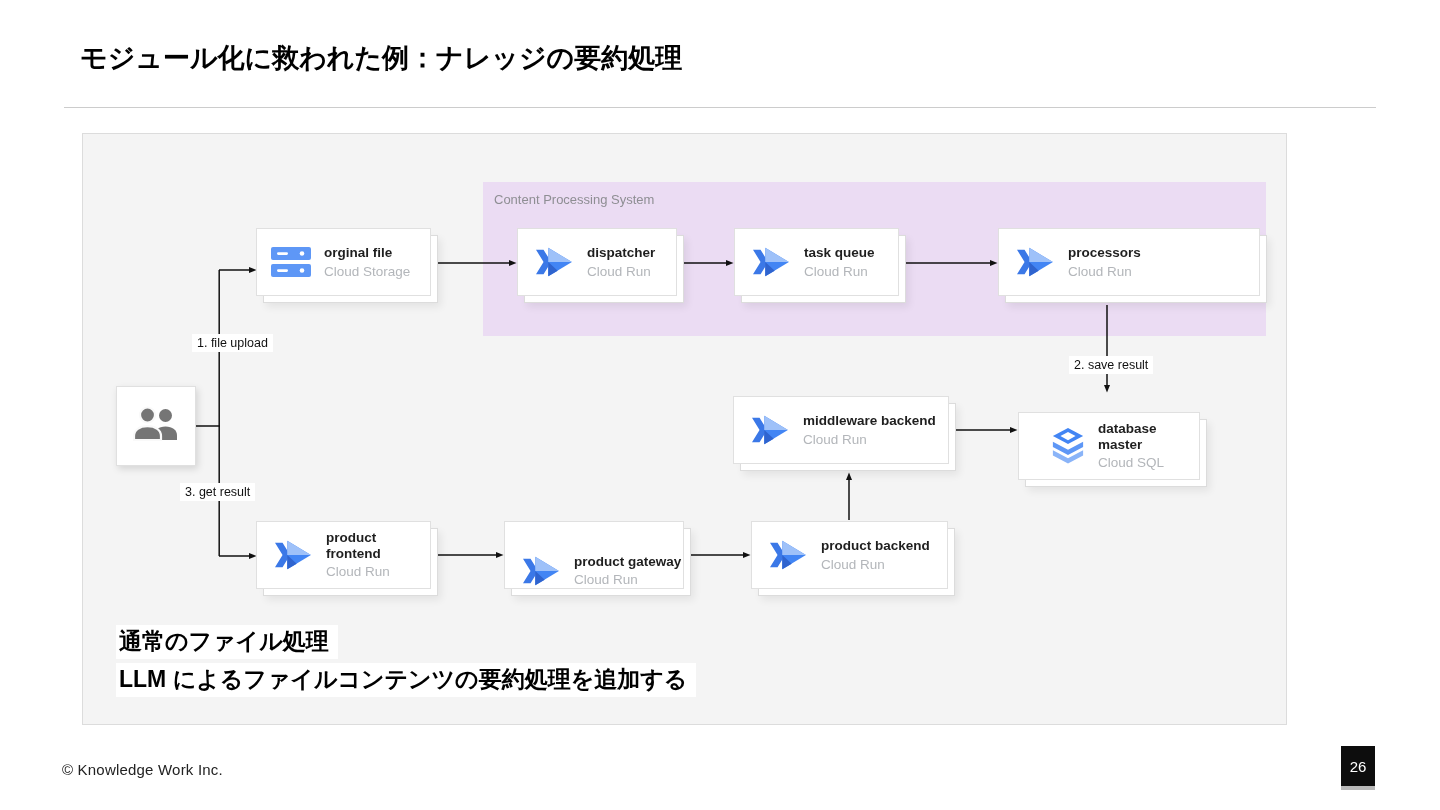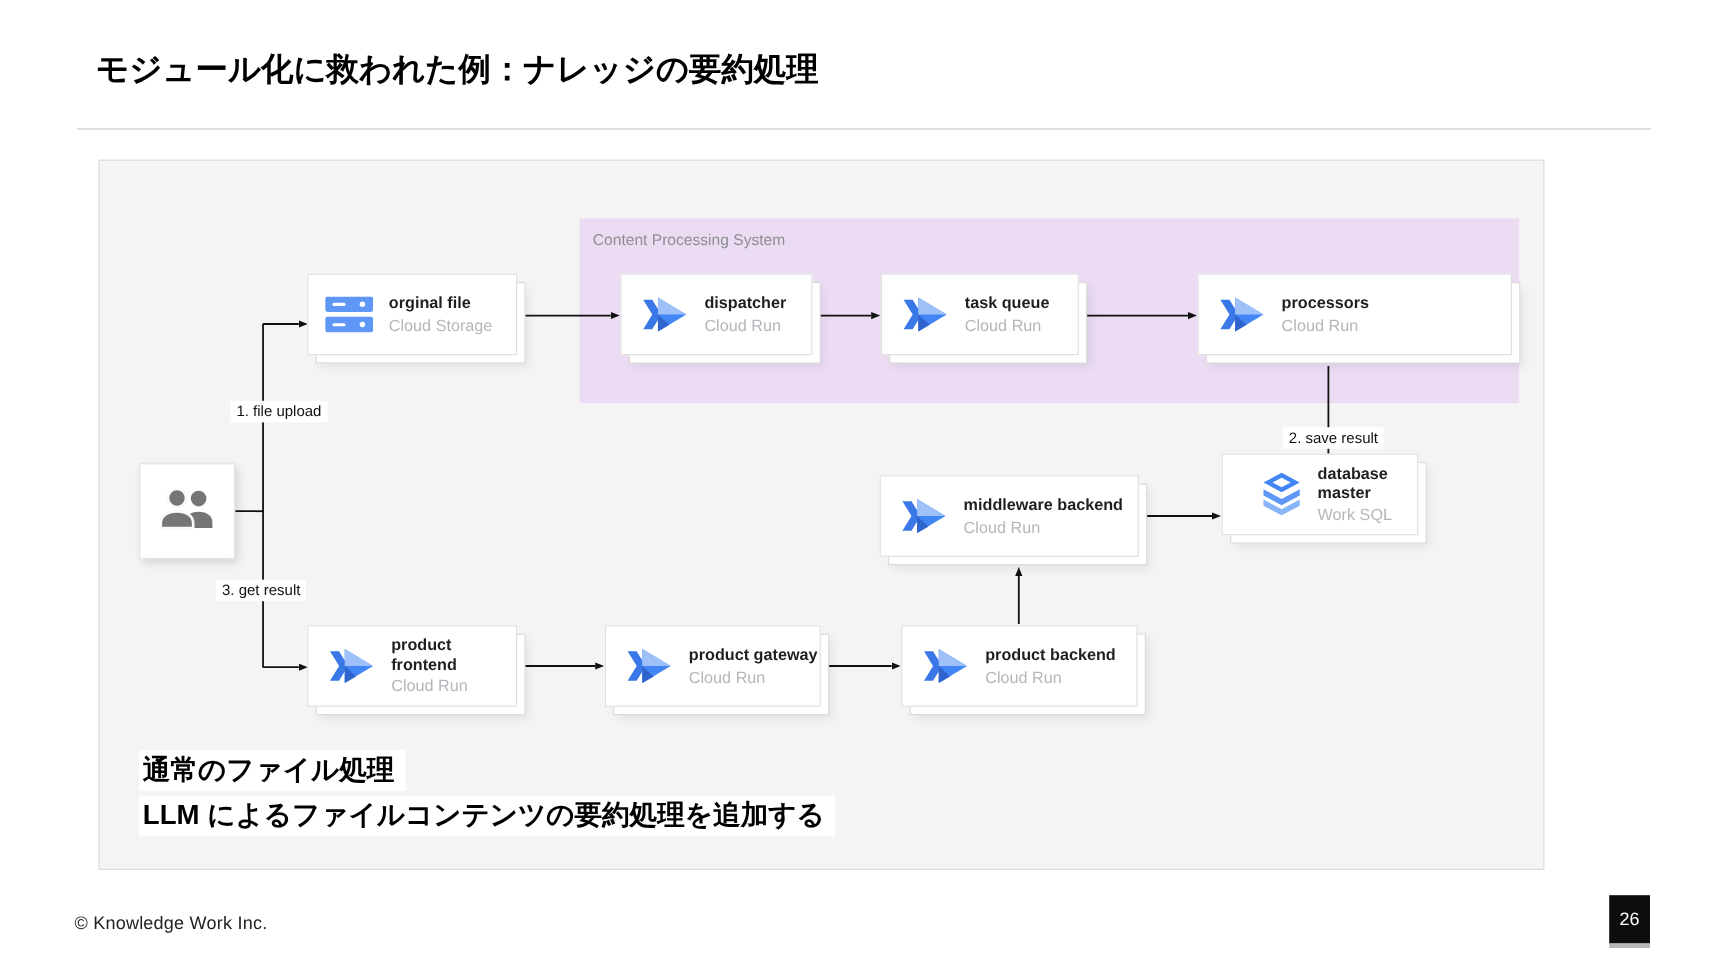--- a/index.html
+++ b/index.html
@@ -157,51 +157,51 @@
           <path d="M17,3 L42,18 L17,18 Z" fill="#9ec1f9"></path>
           <path d="M17,18 L17,33 L27,27.2 Z" fill="#2f64cf"></path>
         </svg>
       </span>
       <span>
         <div class="name">middleware backend</div>
         <div class="service">Cloud Run</div>
       </span>
     </div>
 
-    <div class="node" style="left:935px;top:244px;width:164px;padding-left:32px;">
+    <div class="node" style="left:935px;top:278px;width:182px;padding-left:32px;">
       <span class="ic">
         <svg width="34" height="38" viewBox="0 0 36 40">
           <path d="M18,1 L34,9.5 L18,18 L2,9.5 Z" fill="#4285f4"></path>
           <path d="M18,5.2 L26,9.5 L18,13.8 L10,9.5 Z" fill="#ffffff"></path>
           <path d="M2,15.5 L18,24 L34,15.5 L34,21 L18,29.5 L2,21 Z" fill="#5e97f6"></path>
           <path d="M2,24.5 L18,33 L34,24.5 L34,30 L18,38.5 L2,30 Z" fill="#8ab4f8"></path>
         </svg>
       </span>
       <span>
         <div class="name">database master</div>
-        <div class="service">Work SQL</div>
+        <div class="service">Cloud SQL</div>
       </span>
     </div>
 
     <div class="node" style="left:173px;top:387px;width:175px;">
       <span class="ic">
         <svg width="42" height="34" viewBox="0 0 44 36">
           <path d="M4,5 L12,5 L20,18 L12,31 L4,31 L12,18 Z" fill="#3b78e7"></path>
           <path d="M17,3 L42,18 L17,33 Z" fill="#4285f4"></path>
           <path d="M17,3 L42,18 L17,18 Z" fill="#9ec1f9"></path>
           <path d="M17,18 L17,33 L27,27.2 Z" fill="#2f64cf"></path>
         </svg>
       </span>
       <span>
         <div class="name">product frontend</div>
         <div class="service">Cloud Run</div>
       </span>
     </div>
 
-    <div class="node" style="left:421px;top:387px;width:180px;">
+    <div class="node" style="left:421px;top:387px;width:180px;align-items:flex-end;">
       <span class="ic">
         <svg width="42" height="34" viewBox="0 0 44 36">
           <path d="M4,5 L12,5 L20,18 L12,31 L4,31 L12,18 Z" fill="#3b78e7"></path>
           <path d="M17,3 L42,18 L17,33 Z" fill="#4285f4"></path>
           <path d="M17,3 L42,18 L17,18 Z" fill="#9ec1f9"></path>
           <path d="M17,18 L17,33 L27,27.2 Z" fill="#2f64cf"></path>
         </svg>
       </span>
       <span>
         <div class="name">product gateway</div>

